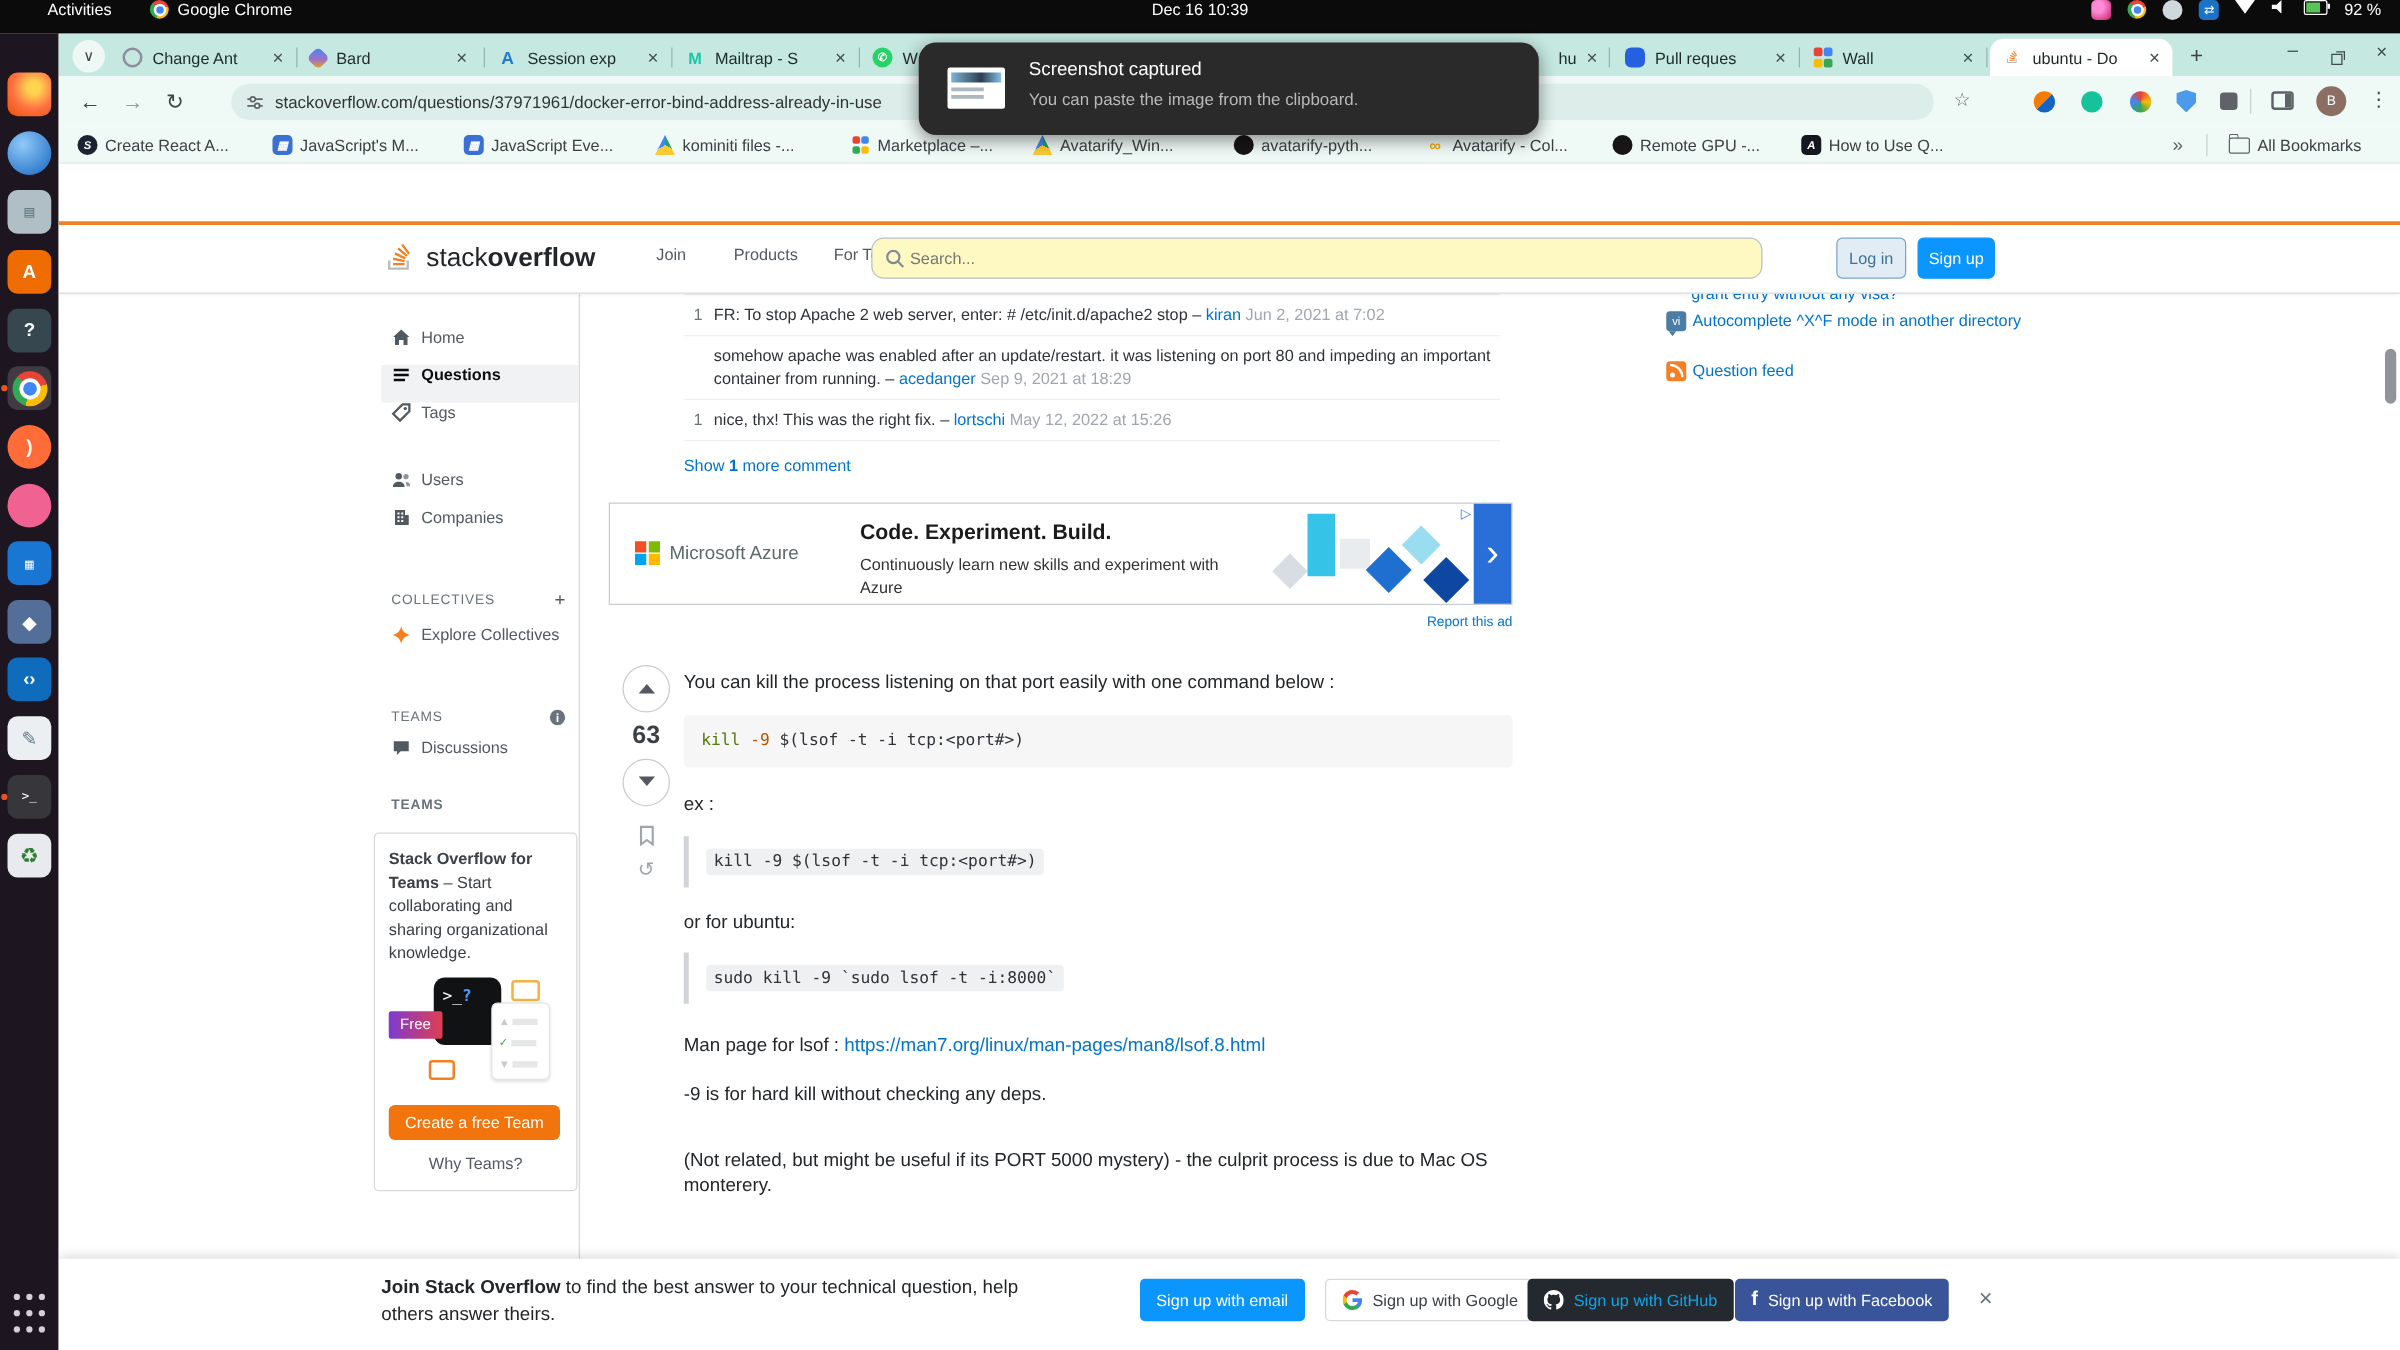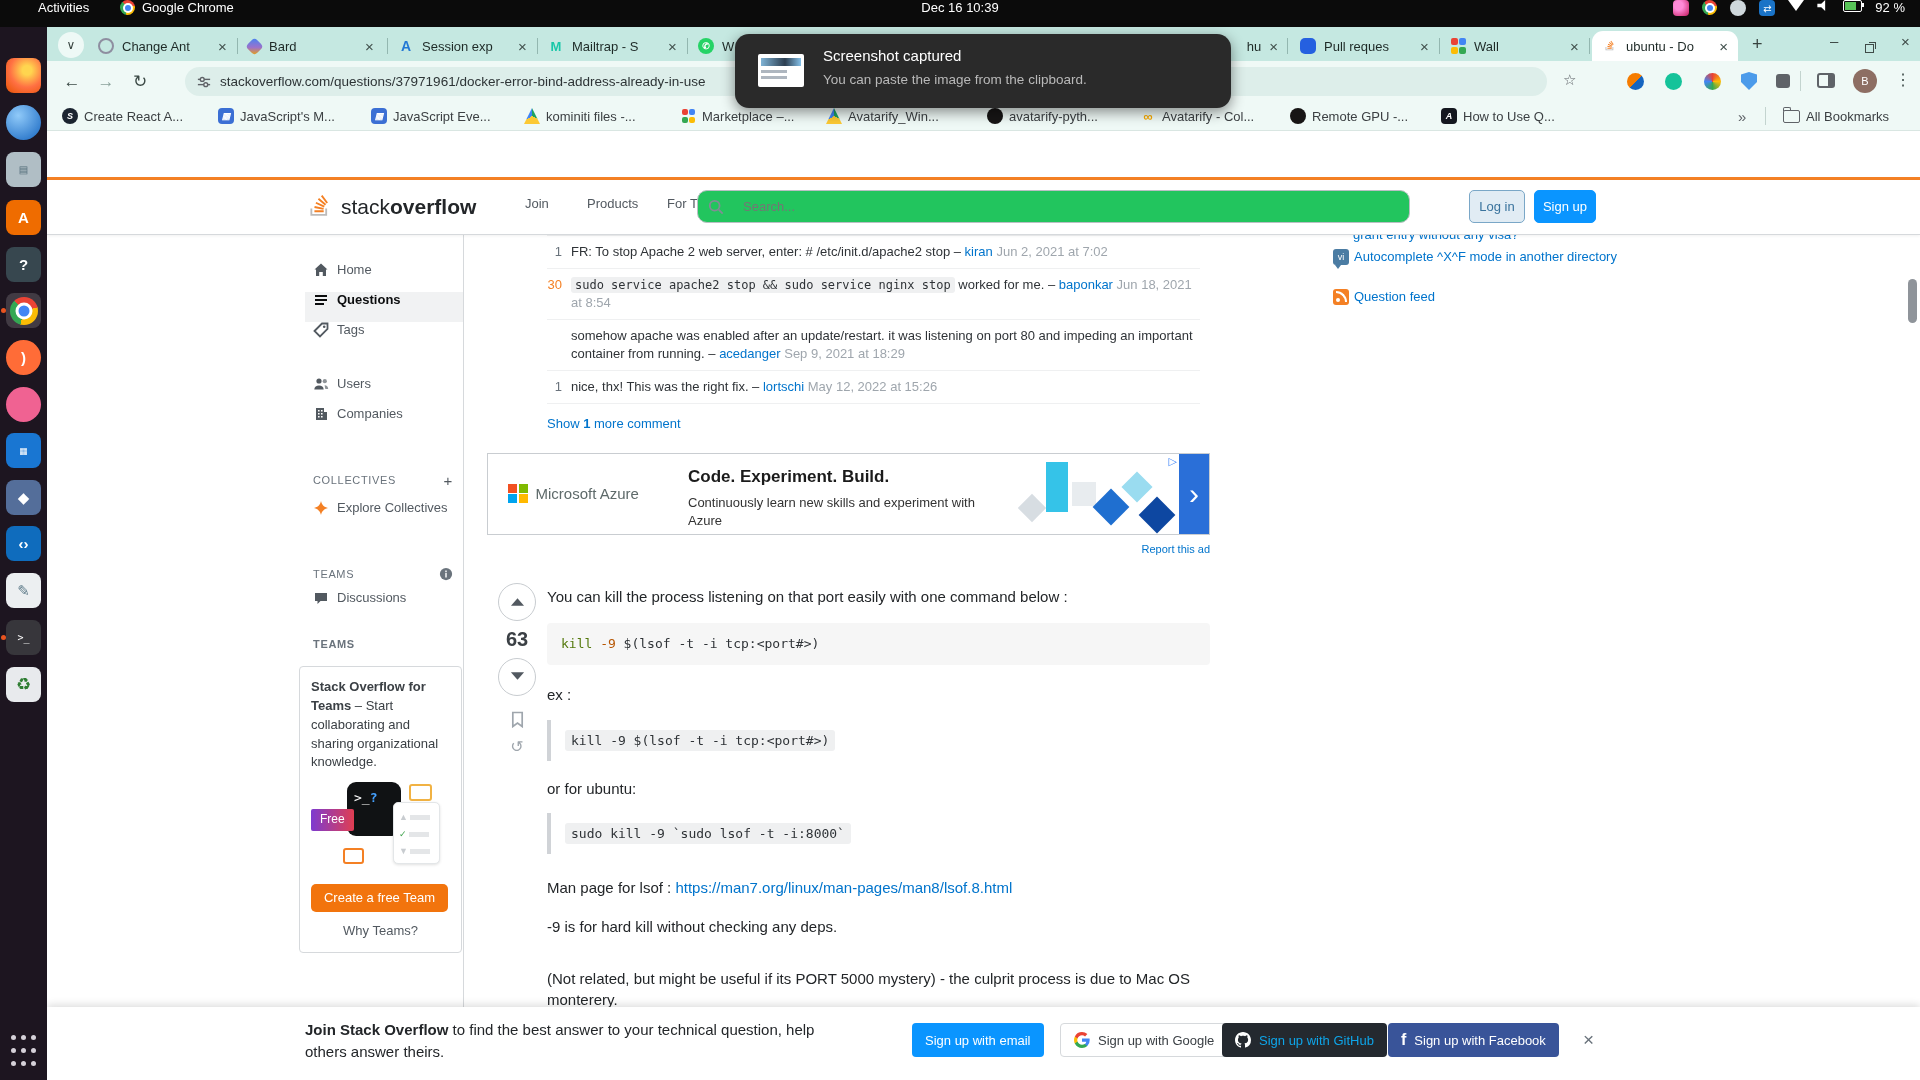--- a/index.html
+++ b/index.html
@@ -38,21 +38,21 @@
   #omnibox{position:absolute;left:138px;top:6px;width:1362px;height:29px;background:#ddeeea;border-radius:15px;display:flex;align-items:center;padding:0 12px;box-sizing:border-box;gap:9px}
   #omnibox .url{font-size:13.5px;color:#2d3436}
   #bookmarksbar{position:absolute;left:0;top:75px;width:100%;height:28px;background:#eff9f6;border-bottom:1px solid #d9e6e2;font-size:13px;color:#3c4043}
   .bm{position:absolute;top:4px;height:20px;display:flex;align-items:center;gap:6px;white-space:nowrap}
   .bmicon{width:16px;height:16px;border-radius:4px;flex:none;display:flex;align-items:center;justify-content:center;color:#fff;font-size:9px;font-weight:bold}
   
   #page{position:absolute;left:0;top:104px;width:1873px;height:949px;background:#fff;overflow:hidden}
   #soTopbar{position:absolute;left:0;top:46px;width:100%;height:3px;background:#f48024}
   #soHeader{position:absolute;left:0;top:49px;width:100%;height:54px;background:#fff;border-bottom:1px solid #d6d9dc;box-shadow:0 1px 3px rgba(0,0,0,.06);z-index:5}
   .hnav{position:absolute;top:16px;font-size:13px;color:#525960}
-  #soSearch{position:absolute;left:650px;top:10px;width:713px;height:33px;border:1px solid #babfc4;border-radius:10px;background:#22c55e;display:flex;align-items:center;padding:0 10px;box-sizing:border-box;gap:17px}
+  #soSearch{position:absolute;left:650px;top:10px;width:713px;height:33px;border:1px solid #babfc4;border-radius:10px;background:#fef9c3;display:flex;align-items:center;padding:0 10px;box-sizing:border-box;gap:2px}
   #soSearch input{border:0;outline:0;flex:1;font-size:13px;font-family:"Liberation Sans",sans-serif;color:#3b4045;background:transparent}
   .btn{display:inline-flex;align-items:center;justify-content:center;font-size:13px;border-radius:5px;box-sizing:border-box}
   
   #leftnav{position:absolute;left:258px;top:103px;width:158px;height:813px;border-right:1px solid #d6d9dc;font-size:13px;color:#525960;z-index:2}
   .nitem{height:30px;display:flex;gap:8px;padding-left:8px}
   .nitem svg{flex:none}
   .nitem.active{background:#f1f2f3;font-weight:bold;color:#0c0d0e}
   .nhead{font-size:11px;color:#6a737c;letter-spacing:.06em;padding-left:8px;display:flex;align-items:center;height:16px}
   
   #teamsCard{position:absolute;left:-6px;width:163px;border:1px solid #d6d9dc;border-radius:4px;background:#fff;padding:11px;box-sizing:border-box;font-size:13px;color:#3b4045;line-height:1.45}
@@ -458,24 +458,20 @@
         </div>
       </div>
 
       <div id="main">
         <div class="comments">
           <div class="crow">
             <span class="cscore">1</span>
             <span>FR: To stop Apache 2 web server, enter: # /etc/init.d/apache2 stop – </span><a class="cauthor">kiran</a> <span class="cdate">Jun 2, 2021 at 7:02</span>
           </div>
           <div class="crow">
-            <span class="cscore hot">30</span>
-            <span class="icode">sudo service apache2 stop &amp;&amp; sudo service nginx stop</span><span> worked for me. – </span><a class="cauthor">baponkar</a> <span class="cdate">Jun 18, 2021 at 8:54</span>
-          </div>
-          <div class="crow">
             <span class="cscore"></span>
             <span>somehow apache was enabled after an update/restart. it was listening on port 80 and impeding an important container from running. – </span><a class="cauthor">acedanger</a> <span class="cdate">Sep 9, 2021 at 18:29</span>
           </div>
           <div class="crow">
             <span class="cscore">1</span>
             <span>nice, thx! This was the right fix. – </span><a class="cauthor">lortschi</a> <span class="cdate">May 12, 2022 at 15:26</span>
           </div>
         </div>
         <div class="showmore"><span>Show </span><b>1</b><span> more comment</span></div>
 

